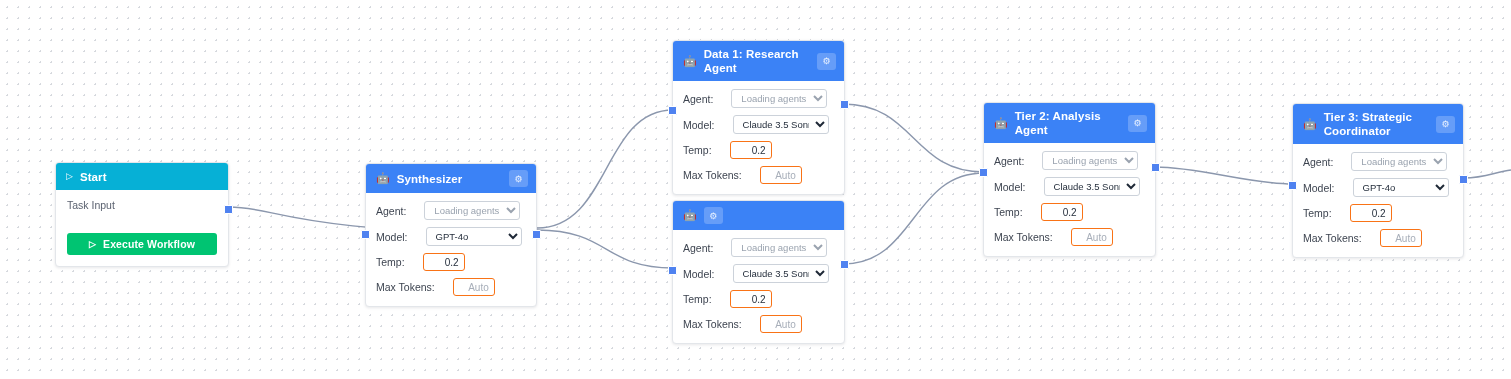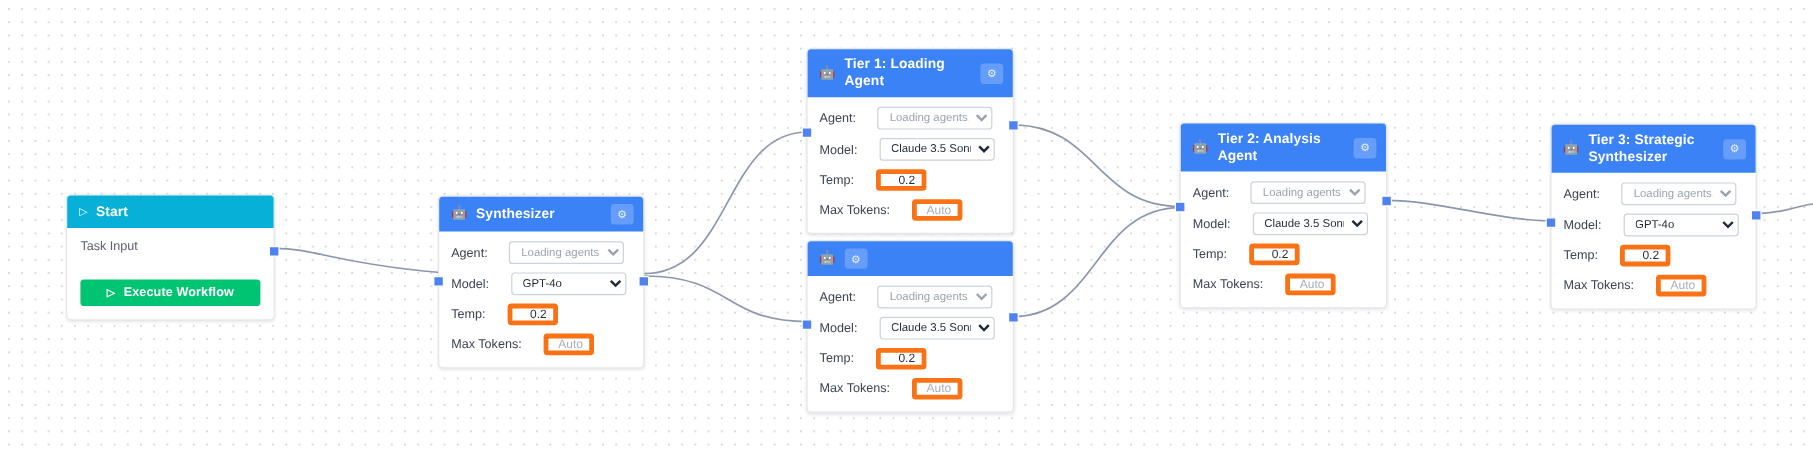--- a/index.html
+++ b/index.html
@@ -88,21 +88,21 @@
     background: #ffffff;
     color: #1f2937;
     padding: 0 3px 0 5px;
   }
   select.field.muted { color: #9aa3af; }
   input.field {
     width: 42px;
     height: 18px;
     font-size: 10px;
     font-family: "Liberation Sans", sans-serif;
-    border: 4px solid #f97316;
+    border: 1px solid #f97316;
     border-radius: 3px;
     background: #ffffff;
     color: #1f2937;
     text-align: right;
     padding: 0 5px;
   }
   input.field::placeholder { color: #a7aeb9; }
   .handle {
     position: absolute;
     width: 9px; height: 9px;
@@ -202,21 +202,21 @@
         <input class="field" placeholder="Auto" style="">
       </div>
     </div>
     <div class="handle left" style="top:66px;"></div>
     <div class="handle right" style="top:66px;"></div>
   </div>
 
   <div class="node" id="node-research" style="left:672px; top:40px; width:173px;">
     <div class="node-header">
       <span class="hdr-icon">🤖</span>
-      <span class="hdr-title">Tier 1: Loading Agent</span>
+      <span class="hdr-title">Data 1: Research Agent</span>
       <span class="gear-btn">⚙</span>
     </div>
     <div class="node-body">
       <div class="row">
         <span class="row-label">Agent:</span>
         <select class="field muted">
           <option>Loading agents...</option>
         </select>
       </div>
       <div class="row">
@@ -297,21 +297,21 @@
         <input class="field" placeholder="Auto" style="">
       </div>
     </div>
     <div class="handle left" style="top:65px;"></div>
     <div class="handle right" style="top:60px;"></div>
   </div>
 
   <div class="node" id="node-synthesizer" style="left:1292px; top:103px; width:172px;">
     <div class="node-header" style="min-height:37px;">
       <span class="hdr-icon">🤖</span>
-      <span class="hdr-title" style="white-space:normal;">Tier 3: Strategic Synthesizer</span>
+      <span class="hdr-title" style="white-space:normal;">Tier 3: Strategic Coordinator</span>
       <span class="gear-btn">⚙</span>
     </div>
     <div class="node-body">
       <div class="row">
         <span class="row-label">Agent:</span>
         <select class="field muted">
           <option>Loading agents...</option>
         </select>
       </div>
       <div class="row">

